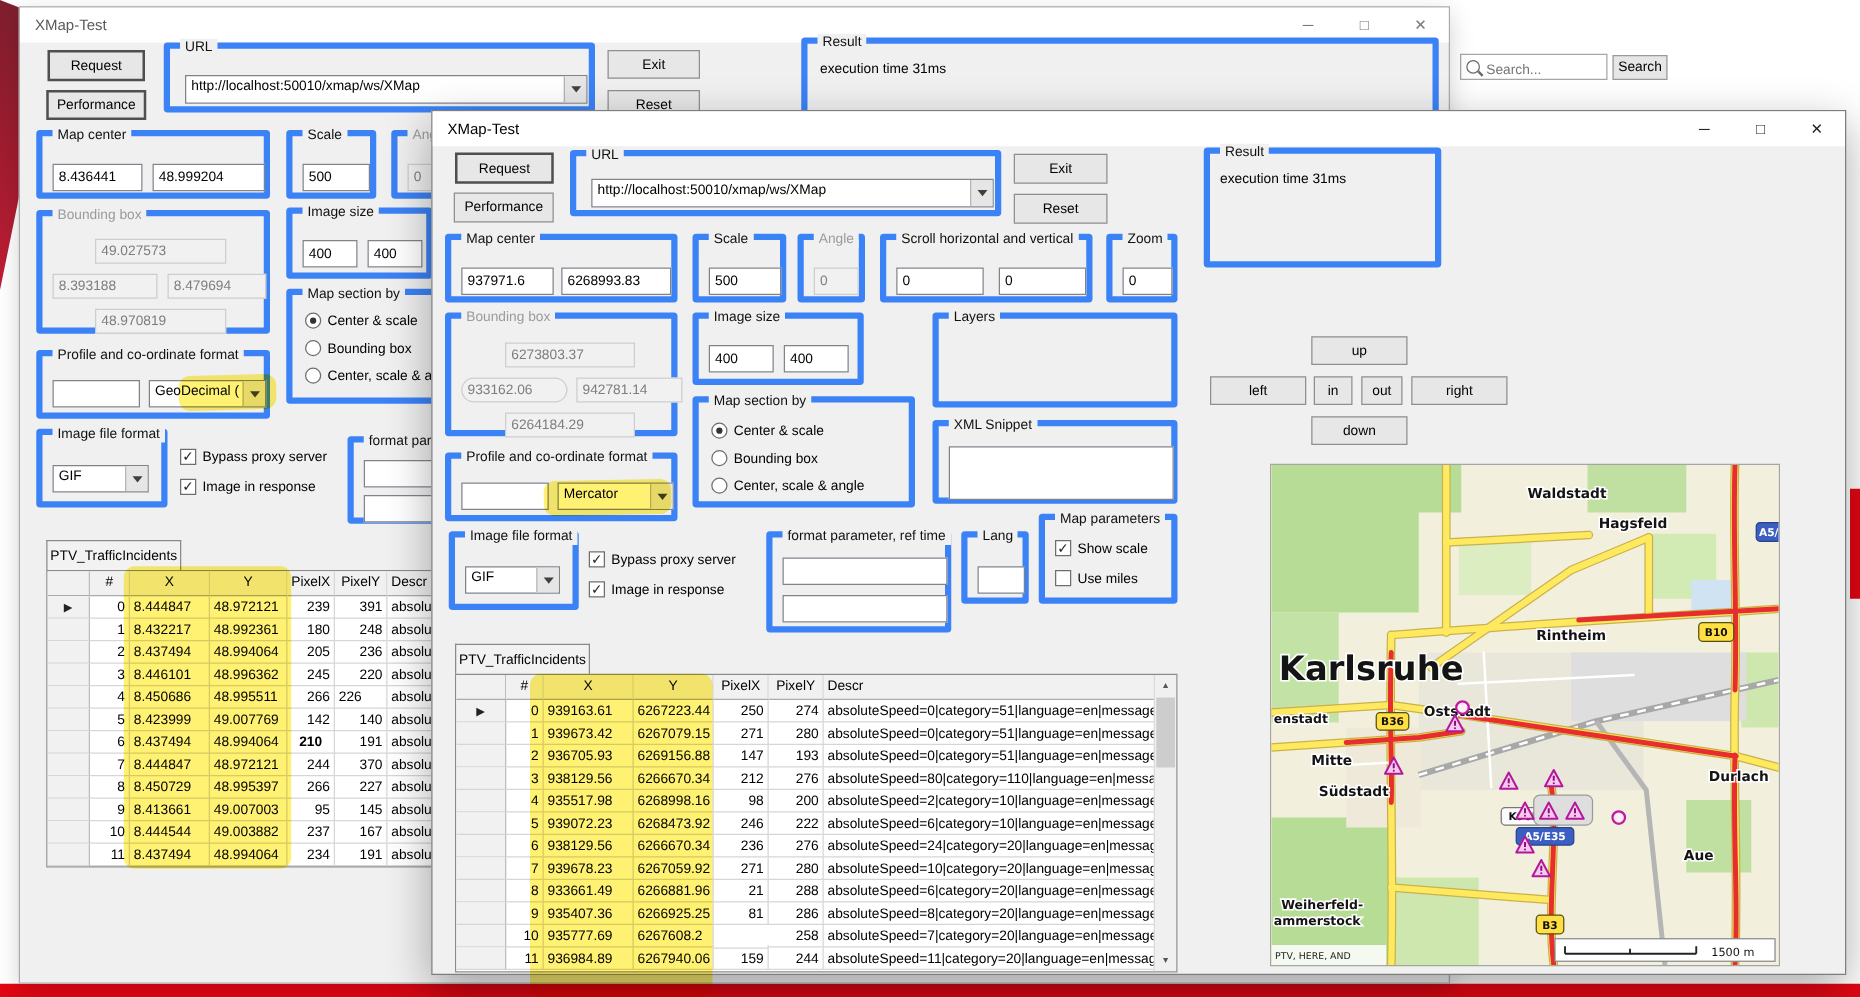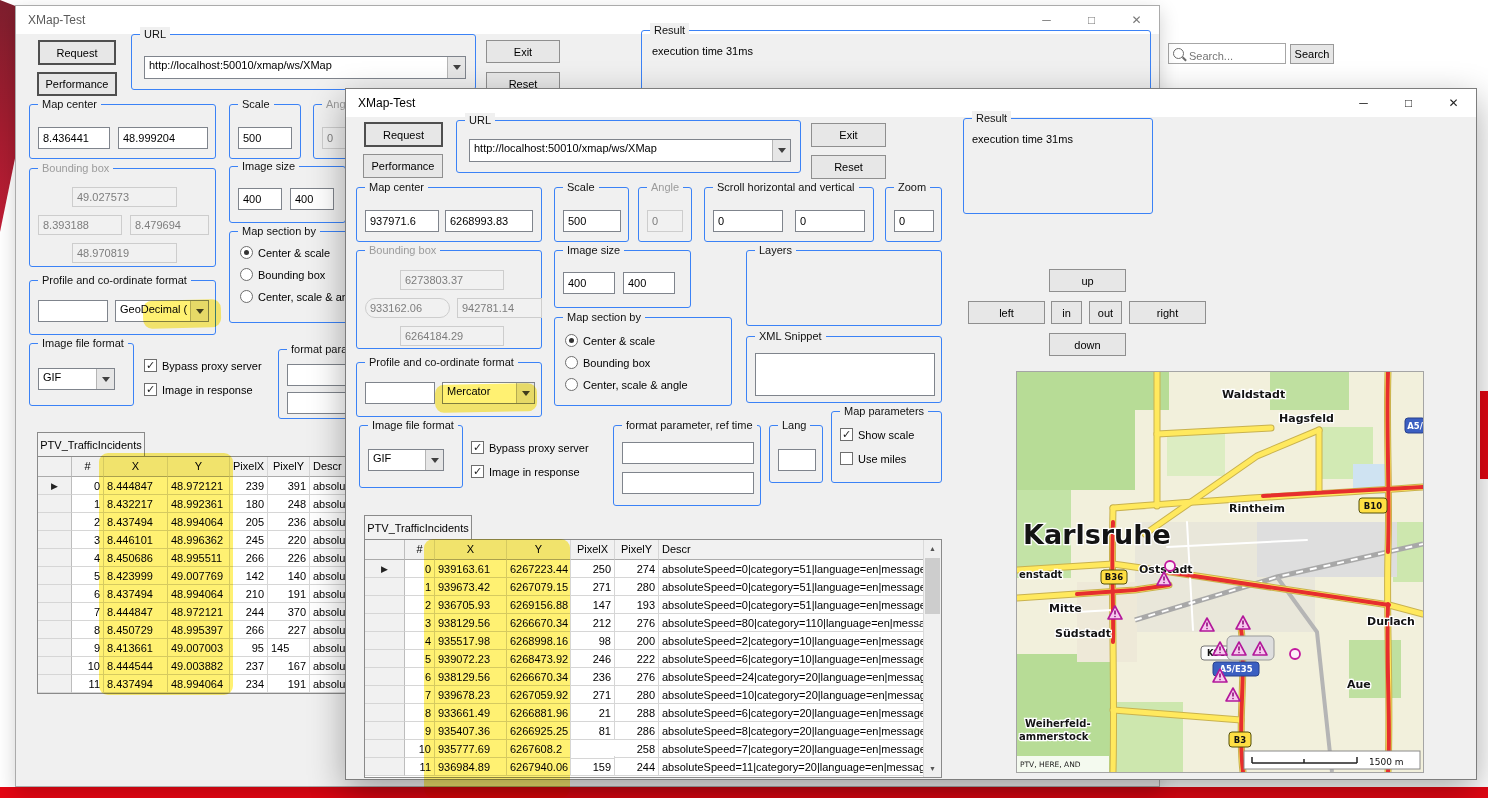--- a/index.html
+++ b/index.html
@@ -20,21 +20,21 @@
   #back-window{border:1px solid #ababab;z-index:10;box-shadow:0 6px 18px rgba(0,0,0,.18)}
   #front-window{border:1px solid #7d7d7d;z-index:20;box-shadow:0 12px 34px rgba(0,0,0,.33)}
   .titlebar{position:absolute;left:0;top:0;right:0;height:28px;background:#fff;display:flex;align-items:center}
   .titletext{padding-left:12px;font-size:12px}
   #back-window .titletext{color:#5a5a5a}
   .wctrls{position:absolute;right:0;top:0;display:flex;height:28px}
   .wc{width:45px;height:28px;display:flex;align-items:center;justify-content:center;font-size:12px;color:#222}
   #back-window .wc{color:#777}
 
   
-  .grp{position:absolute;border:1px solid #3b82f6;border-radius:3px;box-sizing:border-box}
+  .grp{position:absolute;border:5px solid #3b82f6;border-radius:3px;box-sizing:border-box}
   .glabel{position:absolute;top:-8px;left:8px;background:#f0f0f0;padding:0 4px;font-size:11px;
           line-height:14px;white-space:nowrap;color:#111}
   .glabel.dis{color:#9b9b9b}
   .tb{position:absolute;background:#fff;border:1px solid #7f848c;box-sizing:border-box;
       font-size:11px;color:#000;padding:0 4px;font-family:inherit;outline:none}
   .tb.dis{background:#f1f1f1;color:#7d7d7d;border-color:#cdcdcd}
   .btn{position:absolute;background:#e7e7e7;border:1px solid #8f8f8f;box-sizing:border-box;
        font-size:11px;display:flex;align-items:center;justify-content:center;color:#000}
   .btn.bold-border{border:2px solid #4f4f4f}
   .combo{position:absolute;background:#fff;border:1px solid #7f848c;box-sizing:border-box;
@@ -269,38 +269,38 @@
             <div class="g-cell" style="width: 38px; text-align: right;">245</div>
             <div class="g-cell" style="width: 42px; text-align: right;">220</div>
             <div class="g-cell" style="width: 160px; text-align: left;">absolu</div>
           </div>
           <div class="g-row">
             <div class="g-cell g-rowhdr" style="width: 34px;"></div>
             <div class="g-cell" style="width: 32px; text-align: right;">4</div>
             <div class="g-cell" style="width: 64px; text-align: left;">8.450686</div>
             <div class="g-cell" style="width: 62px; text-align: left;">48.995511</div>
             <div class="g-cell" style="width: 38px; text-align: right;">266</div>
-            <div class="g-cell" style="width: 42px; text-align: right;">226</div>
+            <div class="g-cell" style="width: 42px; text-align: left;">226</div>
             <div class="g-cell" style="width: 160px; text-align: left;">absolu</div>
           </div>
           <div class="g-row">
             <div class="g-cell g-rowhdr" style="width: 34px;"></div>
             <div class="g-cell" style="width: 32px; text-align: right;">5</div>
             <div class="g-cell" style="width: 64px; text-align: left;">8.423999</div>
             <div class="g-cell" style="width: 62px; text-align: left;">49.007769</div>
             <div class="g-cell" style="width: 38px; text-align: right;">142</div>
             <div class="g-cell" style="width: 42px; text-align: right;">140</div>
             <div class="g-cell" style="width: 160px; text-align: left;">absolu</div>
           </div>
           <div class="g-row">
             <div class="g-cell g-rowhdr" style="width: 34px;"></div>
             <div class="g-cell" style="width: 32px; text-align: right;">6</div>
             <div class="g-cell" style="width: 64px; text-align: left;">8.437494</div>
             <div class="g-cell" style="width: 62px; text-align: left;">48.994064</div>
-            <div class="g-cell" style="width: 38px; text-align: right;">210</div>
+            <div class="g-cell" style="width: 38px; text-align: center; font-weight: bold;">210</div>
             <div class="g-cell" style="width: 42px; text-align: right;">191</div>
             <div class="g-cell" style="width: 160px; text-align: left;">absolu</div>
           </div>
           <div class="g-row">
             <div class="g-cell g-rowhdr" style="width: 34px;"></div>
             <div class="g-cell" style="width: 32px; text-align: right;">7</div>
             <div class="g-cell" style="width: 64px; text-align: left;">8.444847</div>
             <div class="g-cell" style="width: 62px; text-align: left;">48.972121</div>
             <div class="g-cell" style="width: 38px; text-align: right;">244</div>
             <div class="g-cell" style="width: 42px; text-align: right;">370</div>
@@ -314,21 +314,21 @@
             <div class="g-cell" style="width: 38px; text-align: right;">266</div>
             <div class="g-cell" style="width: 42px; text-align: right;">227</div>
             <div class="g-cell" style="width: 160px; text-align: left;">absolu</div>
           </div>
           <div class="g-row">
             <div class="g-cell g-rowhdr" style="width: 34px;"></div>
             <div class="g-cell" style="width: 32px; text-align: right;">9</div>
             <div class="g-cell" style="width: 64px; text-align: left;">8.413661</div>
             <div class="g-cell" style="width: 62px; text-align: left;">49.007003</div>
             <div class="g-cell" style="width: 38px; text-align: right;">95</div>
-            <div class="g-cell" style="width: 42px; ">145</div>
+            <div class="g-cell" style="width: 42px; text-align: right;">145</div>
             <div class="g-cell" style="width: 160px; text-align: left;">absolu</div>
           </div>
           <div class="g-row">
             <div class="g-cell g-rowhdr" style="width: 34px;"></div>
             <div class="g-cell" style="width: 32px; text-align: right;">10</div>
             <div class="g-cell" style="width: 64px; text-align: left;">8.444544</div>
             <div class="g-cell" style="width: 62px; text-align: left;">49.003882</div>
             <div class="g-cell" style="width: 38px; text-align: right;">237</div>
             <div class="g-cell" style="width: 42px; text-align: right;">167</div>
             <div class="g-cell" style="width: 160px; text-align: left;">absolu</div>

